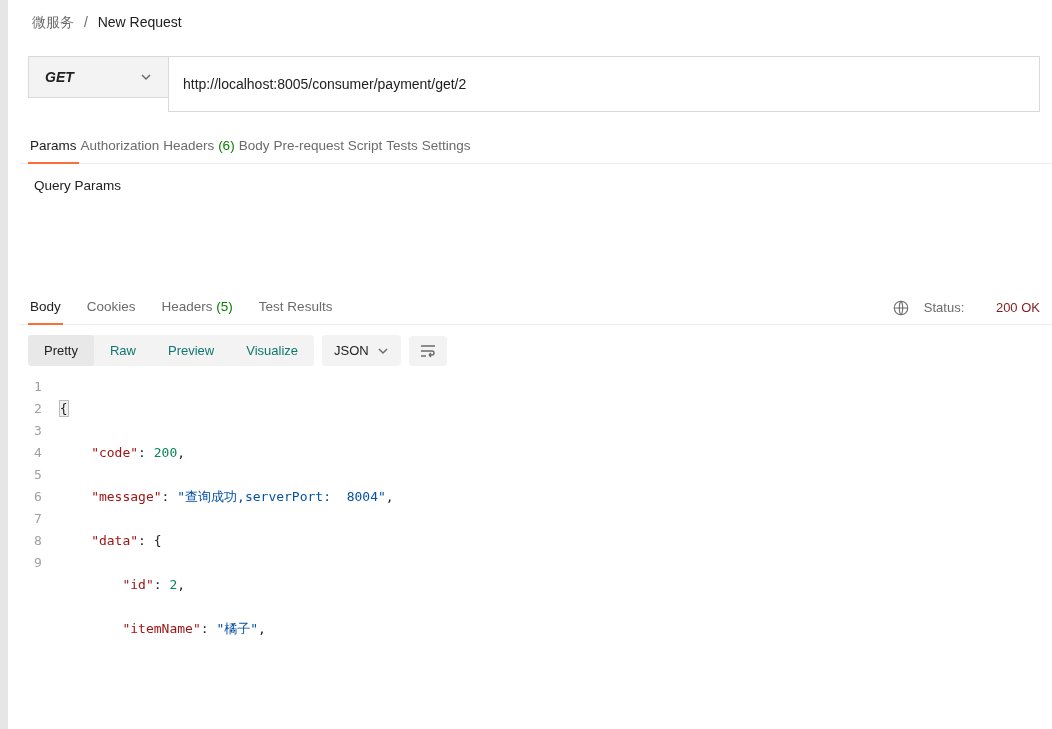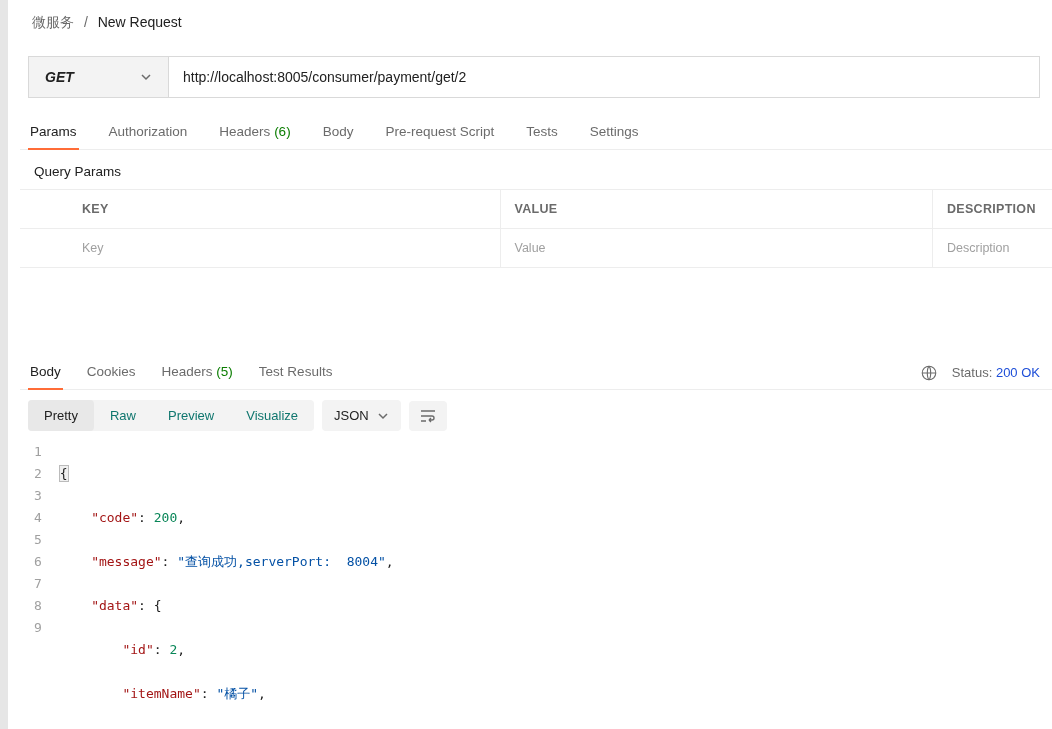--- a/index.html
+++ b/index.html
@@ -6,22 +6,22 @@
 body { font-family: -apple-system, BlinkMacSystemFont, "Segoe UI", Arial, sans-serif; font-size: 13px; color: #212121; background: #fff; width: 1052px; margin: 0; }
 .wrap { padding: 0 0 0 12px; border-left: 8px solid #e6e6e6; min-height: 729px; position: relative; }
 .crumb { padding: 14px 12px 10px; font-size: 14px; }
 .crumb .grey { color: #6b6b6b; }
 .crumb .sep { color: #6b6b6b; margin: 0 6px; }
 .crumb .cur { color: #212121; font-weight: 500; }
 .reqbar { display: flex; align-items: stretch; margin: 14px 12px 18px 8px; }
 .method { display: flex; align-items: center; gap: 8px; background: #f3f3f3; border: 1px solid #d9d9d9; border-right: none; padding: 0 16px; height: 42px; width: 140px; cursor: pointer; font-style: italic; }
 .method .lbl { font-weight: 600; font-size: 14px; color: #212121; flex: 1; }
 .chev { width: 12px; height: 12px; color: #6b6b6b; }
-.urlf { flex: 1; border: 1px solid #d9d9d9; height: 42px; padding: 0 14px; font-size: 14px; color: #212121; outline: none; }
-.tabs { display: flex; gap: 28px; padding: 0 12px 0 8px; border-bottom: 1px solid #ededed; }
+.urlf { flex: 1; border: 1px solid #d9d9d9; height: 56px; padding: 0 14px; font-size: 14px; color: #212121; outline: none; }
+.tabs { display: flex; padding: 0 12px 0 8px; border-bottom: 1px solid #ededed; }
 .tab { padding: 8px 2px 10px; font-size: 13.5px; color: #6b6b6b; cursor: pointer; position: relative; }
 .tab.active { color: #212121; font-weight: 500; }
 .tab.active::after { content: ""; position: absolute; left: 0; right: 0; bottom: -1px; height: 2px; background: #ff6c37; }
 .tab .cnt { color: #0a7d00; }
 .subhdr { padding: 14px 14px 10px; font-size: 13.5px; color: #212121; font-weight: 500; }
 .qptable { width: 100%; }
 .qprow { display: flex; border-bottom: 1px solid #ededed; }
 .qprow:first-of-type { border-top: 1px solid #ededed; }
 .qpcell { padding: 12px 14px; font-size: 12.5px; }
 .qpcell.chk { width: 48px; }
@@ -29,21 +29,21 @@
 .qpcell.v { flex: 1; border-left: 1px solid #ededed; }
 .qpcell.d { flex: 0 0 120px; border-left: 1px solid #ededed; }
 .qphdr .qpcell { color: #6b6b6b; font-weight: 600; letter-spacing: 0.3px; }
 .qpbody .qpcell { color: #a0a0a0; }
 .spacer { height: 88px; }
 .rtabs-row { display: flex; align-items: center; padding: 0 12px 0 8px; border-bottom: 1px solid #ededed; }
 .rtabs { display: flex; gap: 22px; flex: 1; }
 .status-area { display: flex; align-items: center; gap: 14px; font-size: 13px; }
 .globe { width: 18px; height: 18px; color: #6b6b6b; }
 .statlbl { color: #6b6b6b; }
-.statval { color: #1d4ed8; }
+.statval { color: #7f1d1d; margin-left: 28px; }
 .fmtbar { display: flex; align-items: center; gap: 8px; padding: 10px 12px 10px 8px; }
 .fmtgroup { display: flex; background: #f3f3f3; border-radius: 4px; }
 .fmtbtn { padding: 8px 16px; font-size: 13px; color: #0f766e; cursor: pointer; border-radius: 4px; }
 .fmtbtn.active { background: #e8e8e8; color: #212121; font-weight: 500; }
 .dd { display: flex; align-items: center; gap: 8px; background: #f3f3f3; padding: 8px 12px; border-radius: 4px; font-size: 13px; font-weight: 500; cursor: pointer; }
 .iconbtn { background: #f3f3f3; padding: 8px 11px; border-radius: 4px; cursor: pointer; display: flex; }
 .wrapicon { width: 16px; height: 14px; color: #6b6b6b; }
 .code { display: flex; font-family: "SF Mono", Consolas, monospace; font-size: 13px; line-height: 22px; padding: 0 0 20px 14px; }
 .gut { color: #a0a0a0; text-align: right; padding-right: 18px; user-select: none; }
 .src { flex: 1; white-space: pre; }
@@ -81,34 +81,20 @@
     <span class="cnt">(6)</span>
   </div>
   <div class="tab">Body</div>
   <div class="tab">Pre-request Script</div>
   <div class="tab">Tests</div>
   <div class="tab">Settings</div>
 </div>
 
 <div class="subhdr">Query Params</div>
 
-<div class="qptable">
-  <div class="qprow qphdr">
-    <div class="qpcell chk"></div>
-    <div class="qpcell k">KEY</div>
-    <div class="qpcell v">VALUE</div>
-    <div class="qpcell d">DESCRIPTION</div>
-  </div>
-  <div class="qprow qpbody">
-    <div class="qpcell chk"></div>
-    <div class="qpcell k">Key</div>
-    <div class="qpcell v">Value</div>
-    <div class="qpcell d">Description</div>
-  </div>
-</div>
 
 <div class="spacer"></div>
 
 <div class="rtabs-row">
   <div class="rtabs">
     <div class="tab active">Body</div>
     <div class="tab">Cookies</div>
     <div class="tab">
       <span>Headers</span>
       <span class="cnt">(5)</span>

